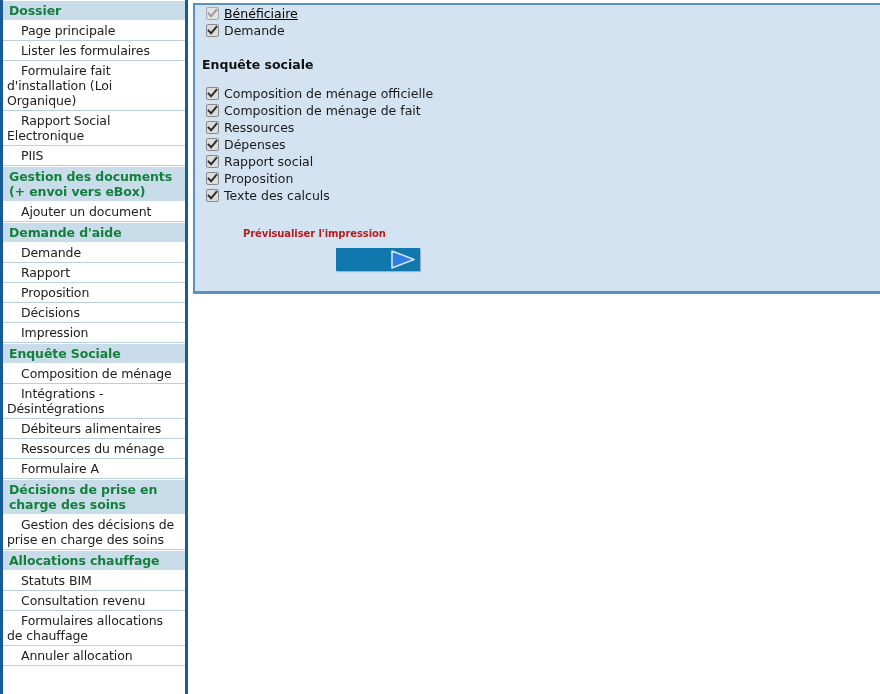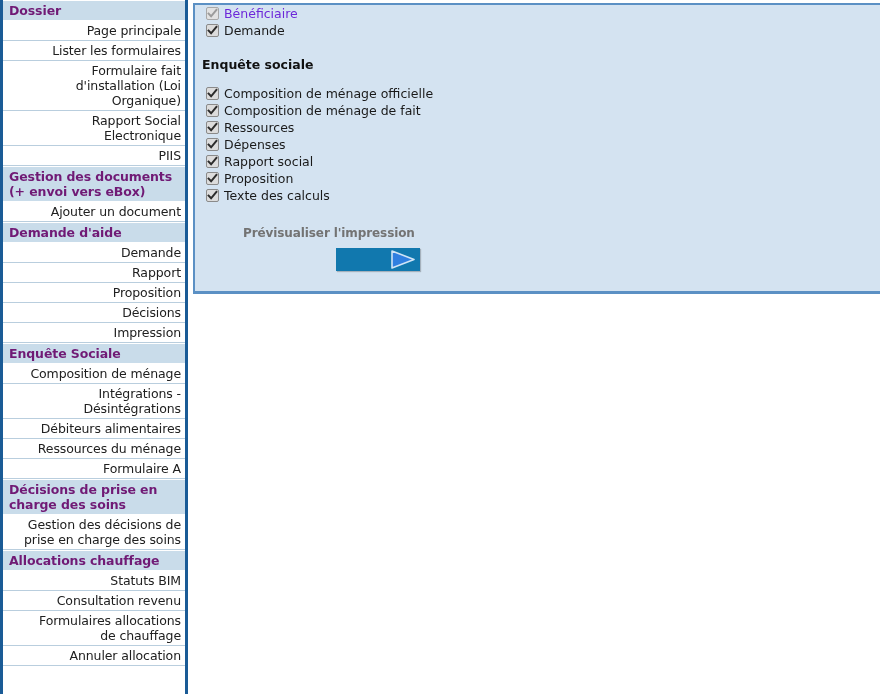--- a/index.html
+++ b/index.html
@@ -26,40 +26,39 @@
     width: 188px;
     height: 694px;
     box-sizing: border-box;
     background: #ffffff;
     border-right: 3px solid #1a5b96;
     border-left: 3px solid #1a5b96;
     overflow: hidden;
   }
   .nav-section {
     background: #c9dcea;
-    color: #701a75;
+    color: #15803d;
     font-weight: bold;
     font-size: 12.5px;
     line-height: 15px;
     padding: 2px 4px 2px 6px;
     border-top: 1px solid #ffffff;
     border-bottom: 1px solid #ffffff;
     letter-spacing: -0.1px;
   }
   .nav-item {
     background: #ffffff;
     color: #202020;
     font-size: 12.5px;
     line-height: 15px;
     padding: 2px 4px 2px 4px;
     text-indent: 14px;
     border-bottom: 1px solid #b9cede;
     letter-spacing: -0.1px;
     cursor: pointer;
-    text-align: right;
   }
 
   
   #content-panel {
     position: absolute;
     left: 193px;
     top: 3px;
     width: 687px;
     height: 291px;
     box-sizing: border-box;
@@ -89,40 +88,40 @@
     cursor: pointer;
   }
   .cbox svg { position: absolute; left: 0; top: 0; }
   .cbox.disabled { background: #e2e2e2; border-color: #a8a8a8; cursor: default; }
   .check-label {
     font-size: 12.5px;
     line-height: 15px;
     color: #1a1a1a;
     white-space: nowrap;
   }
-  .check-row.disabled .check-label { color: #6d28d9; }
+  .check-row.disabled .check-label { color: #000000; text-decoration: underline; }
 
   .section-title {
     font-size: 12.5px;
     font-weight: bold;
     color: #111111;
     padding-left: 7px;
     margin-top: 18px;
     margin-bottom: 13px;
   }
 
   #preview-area {
     margin-top: 22px;
     padding-left: 48px;
   }
   #preview-link {
     display: inline-block;
-    font-size: 12px;
+    font-size: 10px;
     font-weight: bold;
-    color: #737373;
+    color: #b91c1c;
     text-decoration: none;
     letter-spacing: -0.1px;
     cursor: pointer;
   }
 
   #go-button {
     margin-top: 8px;
     margin-left: 93px;
     width: 84px;
     height: 23px;

